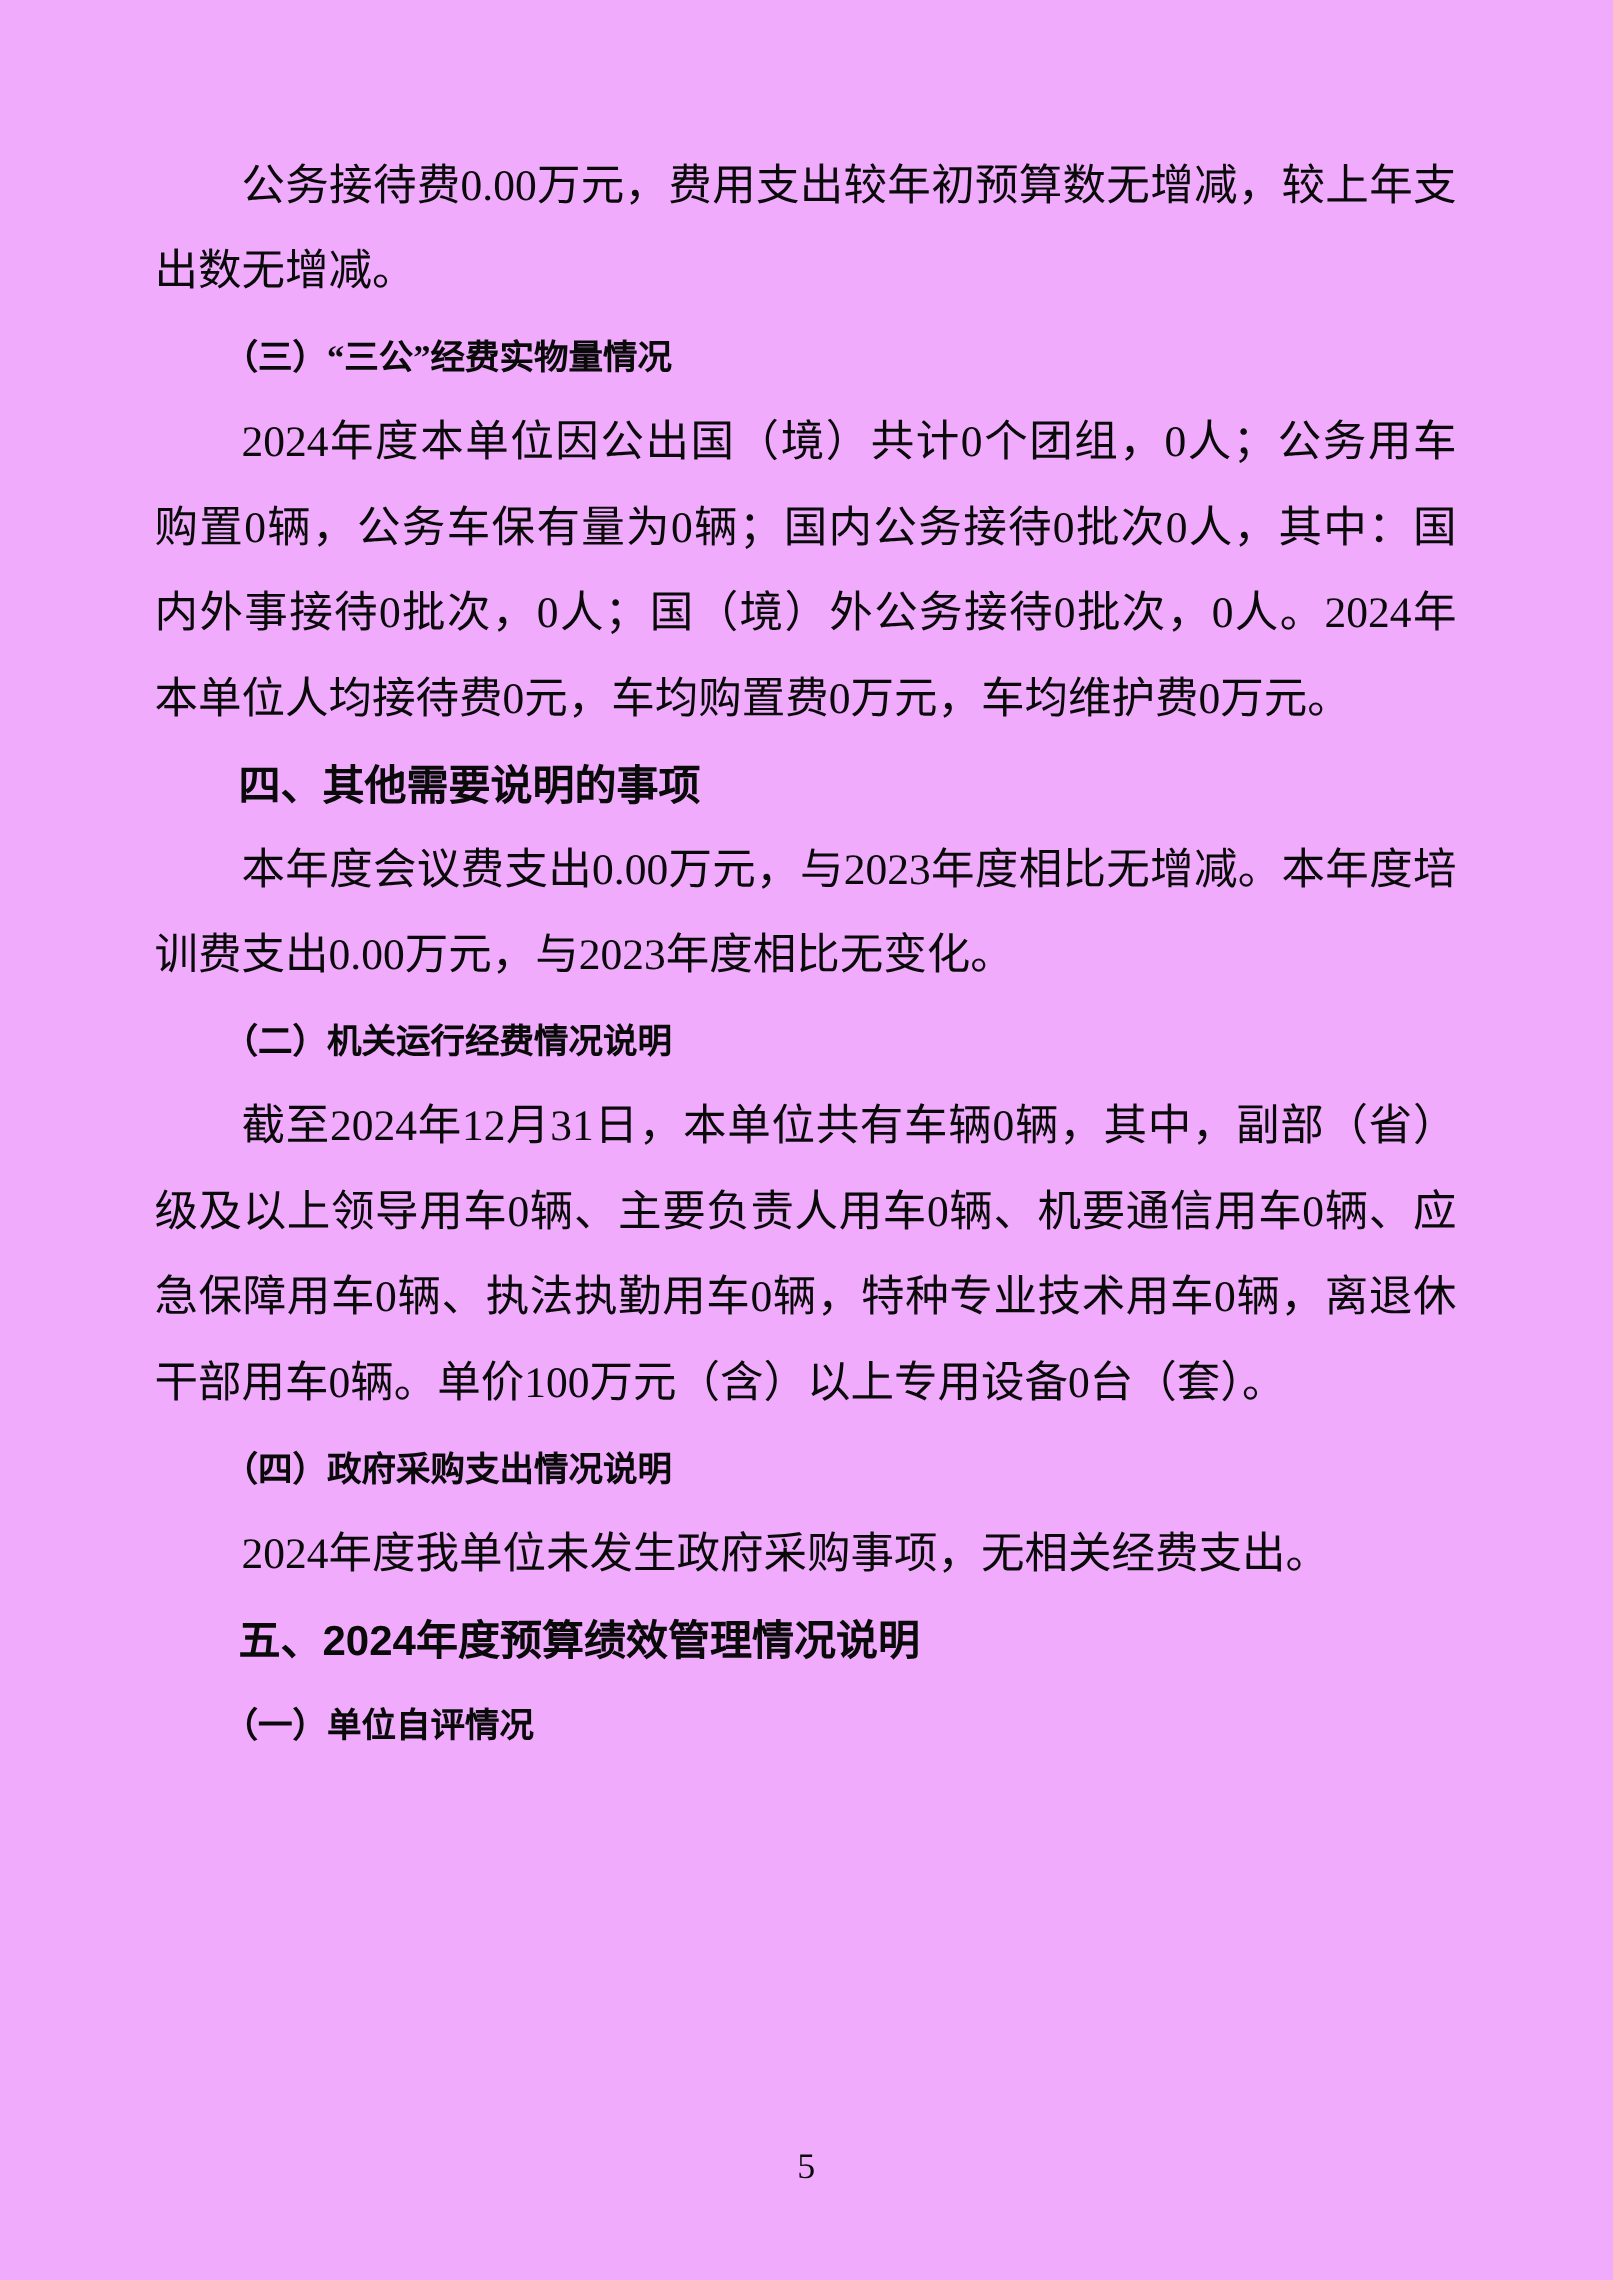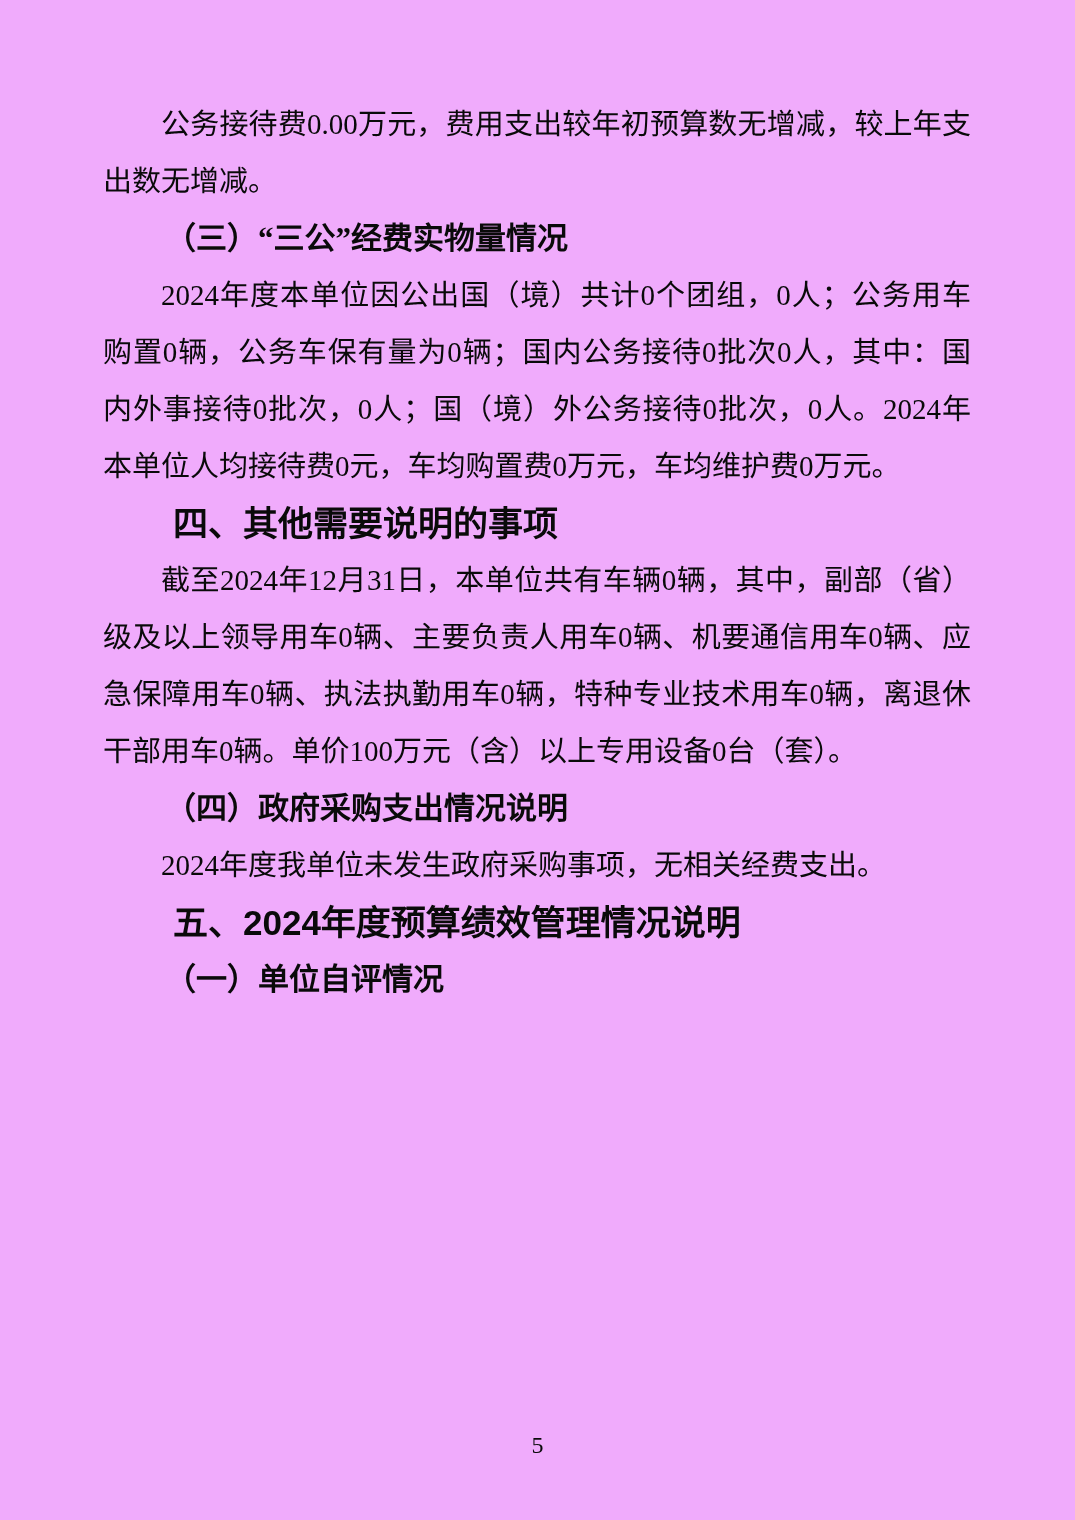--- a/index.html
+++ b/index.html
@@ -30,29 +30,29 @@
     text-indent: 2em;
     text-align: justify;
     font-family: "Liberation Serif", serif;
     font-weight: normal;
   }
   .heading-l1 {
     margin: 0;
     text-indent: 2em;
     font-family: "Liberation Sans", sans-serif;
     font-weight: bold;
-    font-size: 35px;
+    font-size: 28px;
     line-height: 57px;
   }
   .heading-l2 {
     margin: 0;
     text-indent: 2em;
     font-family: "Liberation Serif", serif;
     font-weight: bold;
-    font-size: 31px;
+    font-size: 23px;
     line-height: 57px;
   }
   .page-number {
     position: absolute;
     left: 0;
     width: 1075px;
     top: 1430px;
     text-align: center;
     font-family: "Liberation Serif", serif;
     font-size: 24px;
@@ -62,20 +62,22 @@
 </style>
 </head>
 <body>
 
 <div class="page">
   <div class="doc-content">
     <p class="para">公务接待费0.00万元，费用支出较年初预算数无增减，较上年支出数无增减。</p>
     <p class="heading-l2">（三）“三公”经费实物量情况</p>
     <p class="para">2024年度本单位因公出国（境）共计0个团组，0人；公务用车购置0辆，公务车保有量为0辆；国内公务接待0批次0人，其中：国内外事接待0批次，0人；国（境）外公务接待0批次，0人。2024年本单位人均接待费0元，车均购置费0万元，车均维护费0万元。</p>
     <p class="heading-l1">四、其他需要说明的事项</p>
+    <p class="para">本年度会议费支出0.00万元，与2023年度相比无增减。本年度培训费支出0.00万元，与2023年度相比无变化。</p>
+    <p class="heading-l2">（二）机关运行经费情况说明</p>
     <p class="para">截至2024年12月31日，本单位共有车辆0辆，其中，副部（省）级及以上领导用车0辆、主要负责人用车0辆、机要通信用车0辆、应急保障用车0辆、执法执勤用车0辆，特种专业技术用车0辆，离退休干部用车0辆。单价100万元（含）以上专用设备0台（套）。</p>
     <p class="heading-l2">（四）政府采购支出情况说明</p>
     <p class="para">2024年度我单位未发生政府采购事项，无相关经费支出。</p>
     <p class="heading-l1">五、2024年度预算绩效管理情况说明</p>
     <p class="heading-l2">（一）单位自评情况</p>
   </div>
   <div class="page-number">5</div>
 </div>
 
 </body></html>

